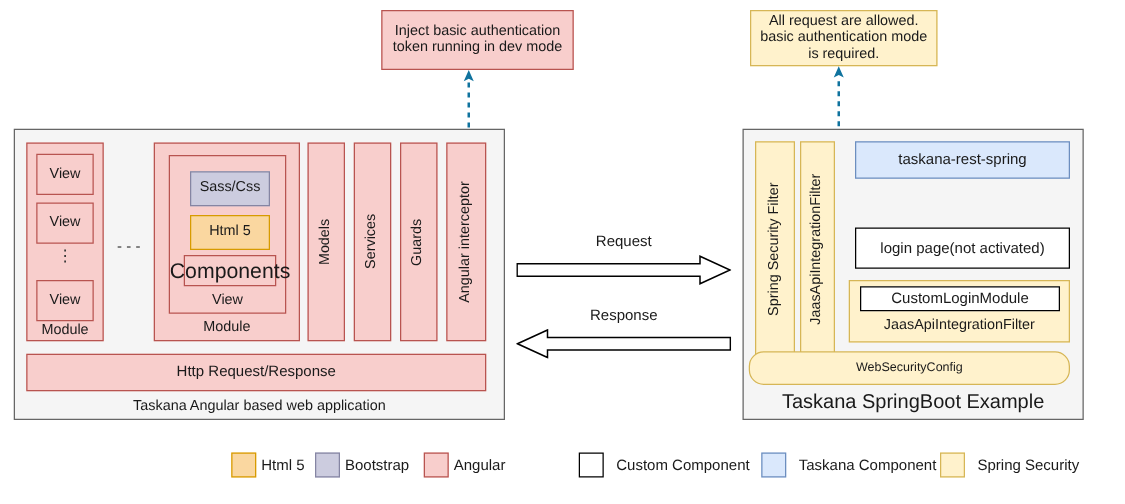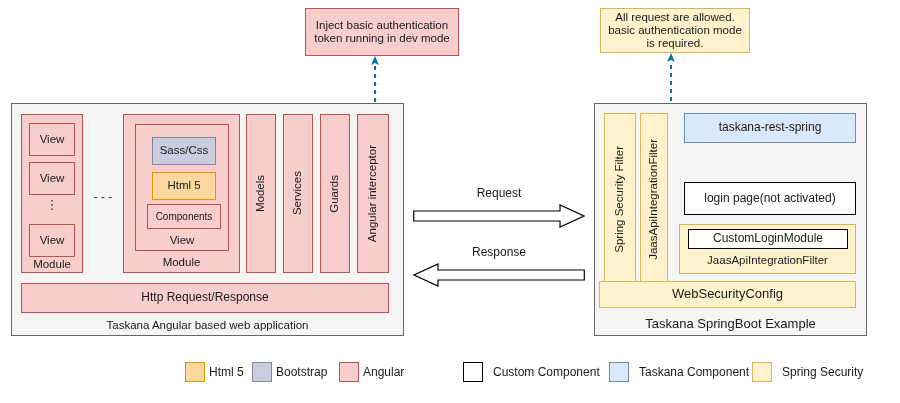--- a/index.html
+++ b/index.html
@@ -79,21 +79,21 @@
 
 <div class="box angular" style="left:135px;top:124px;width:94px;height:127px;"></div>
 <div class="plain" style="left:135px;top:234px;width:94px;font-size:11.5px;">View</div>
 
 <div class="box bootstrap" style="left:152px;top:137px;width:64px;height:28px;font-size:11.5px;">
   <span>Sass/Css</span>
 </div>
 <div class="box html5" style="left:152px;top:172px;width:64px;height:28px;font-size:11.5px;">
   <span>Html 5</span>
 </div>
-<div class="box angular" style="left:147px;top:204px;width:74px;height:25px;font-size:10px;text-align:right;">
+<div class="box angular" style="left:147px;top:204px;width:74px;height:25px;font-size:17px;text-align:right;">
   <span>Components</span>
 </div>
 
 <div class="box angular" style="left:246px;top:114px;width:30px;height:159px;font-size:11.5px;">
   <span class="vert">Models</span>
 </div>
 <div class="box angular" style="left:283px;top:114px;width:30px;height:159px;font-size:11.5px;">
   <span class="vert">Services</span>
 </div>
 <div class="box angular" style="left:320px;top:114px;width:30px;height:159px;font-size:11.5px;">
@@ -115,21 +115,21 @@
 </div>
 
 <div class="arrow-wrap" style="left:413px;top:245px;width:172px;height:42px;">
   <div class="arrow-label" style="left:0;top:0;font-size:12px;">Response</div>
   <svg style="position:absolute;left:0;top:18px;width:172px;height:24px;" viewBox="0 0 172 24">
     <path d="M171.3 7 L25 7 L25 1 L1 12 L25 23 L25 17 L171.3 17 Z" fill="#ffffff" stroke="#000000" stroke-width="1.2" stroke-linejoin="miter"></path>
   </svg>
 </div>
 
 <div class="panel abs" style="left:594px;top:103px;width:273px;height:233px;">
-  <div class="plain" style="left:0;right:0;bottom:4px;font-size:13px;">Taskana SpringBoot Example</div>
+  <div class="plain" style="left:0;right:0;bottom:4px;font-size:16px;">Taskana SpringBoot Example</div>
 </div>
 
 <div class="box spring" style="left:604px;top:113px;width:32px;height:172px;font-size:11.5px;">
   <span class="vert">Spring Security Filter</span>
 </div>
 <div class="box spring" style="left:640px;top:113px;width:28px;height:172px;font-size:11.5px;">
   <span class="vert">JaasApiIntegrationFilter</span>
 </div>
 
 <div class="box taskana" style="left:684px;top:113px;width:172px;height:30px;font-size:12px;">
@@ -140,21 +140,21 @@
   <span>login page</span>
   <span>(not activated)</span>
 </div>
 
 <div class="box spring" style="left:679px;top:224px;width:177px;height:50px;"></div>
 <div class="box custom" style="left:688px;top:229px;width:160px;height:20px;font-size:12px;">
   <span>CustomLoginModule</span>
 </div>
 <div class="plain" style="left:679px;top:254px;width:177px;font-size:11.5px;">JaasApiIntegrationFilter</div>
 
-<div class="box spring" style="left:599px;top:281px;width:257px;height:27px;font-size:13px;">
+<div class="box spring" style="left:599px;top:281px;width:257px;height:27px;font-size:10px;border-radius:12px;">
   <span>WebSecurityConfig</span>
 </div>
 
 <div class="legend-sw html5" style="left:185px;top:362px;width:20px;height:20px;"></div>
 <div class="legend-tx" style="left:209px;top:365px;font-size:12px;">Html 5</div>
 
 <div class="legend-sw bootstrap" style="left:252px;top:362px;width:20px;height:20px;"></div>
 <div class="legend-tx" style="left:276px;top:365px;font-size:12px;">Bootstrap</div>
 
 <div class="legend-sw angular" style="left:339px;top:362px;width:20px;height:20px;"></div>

